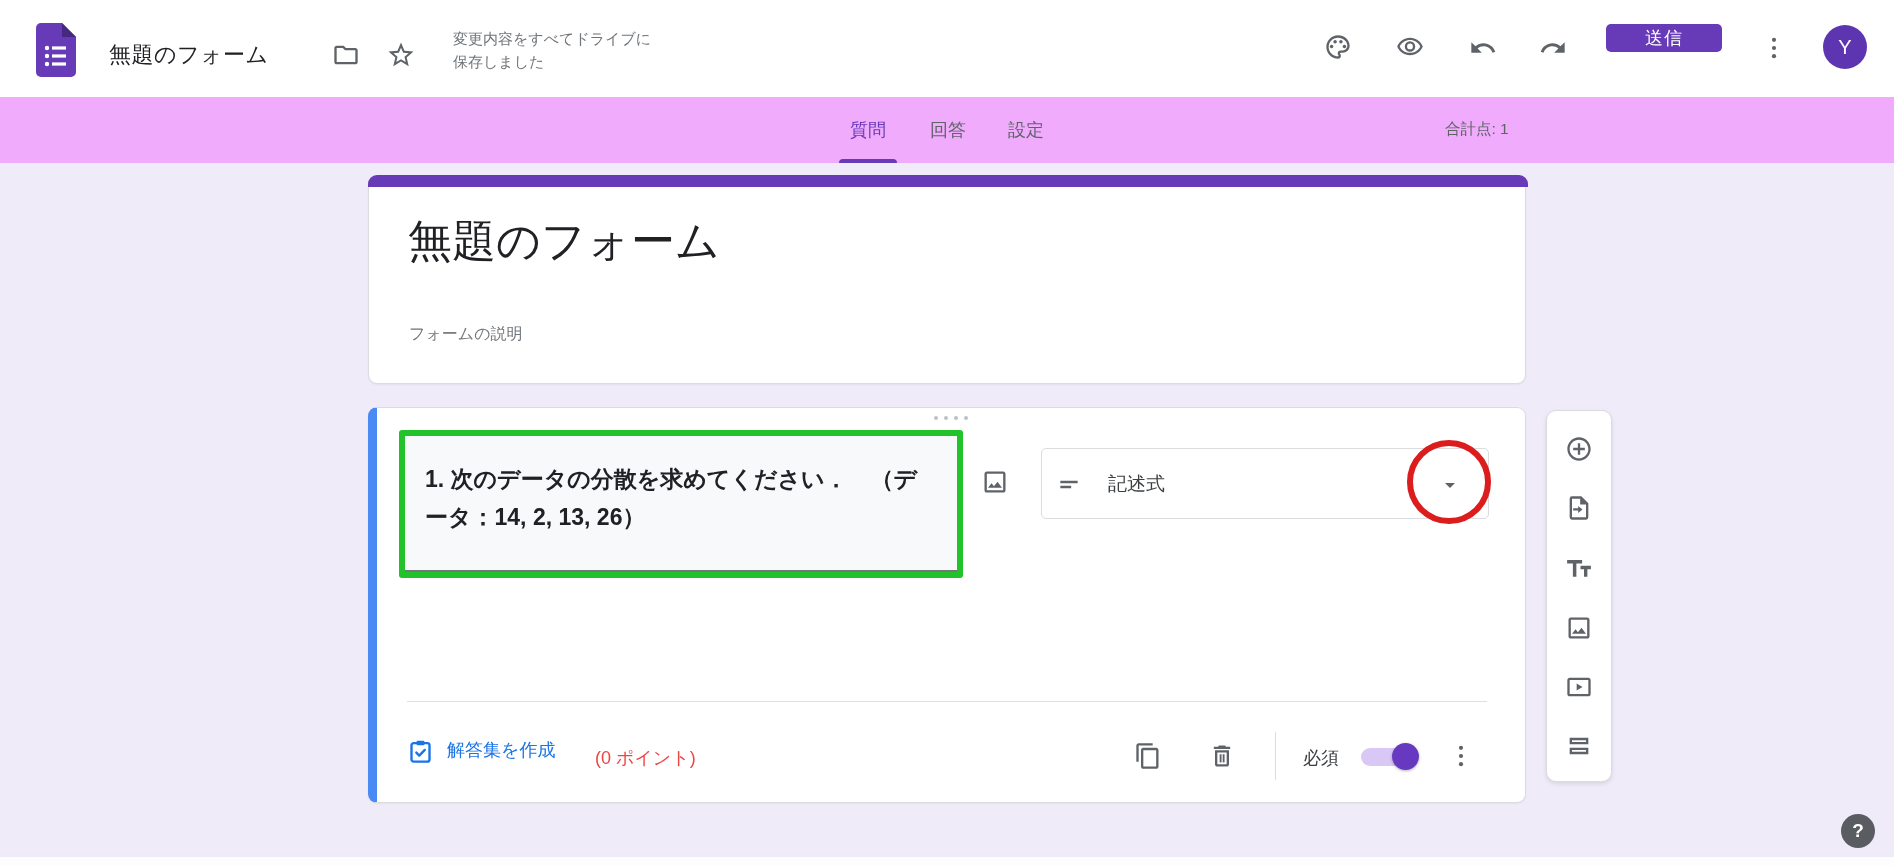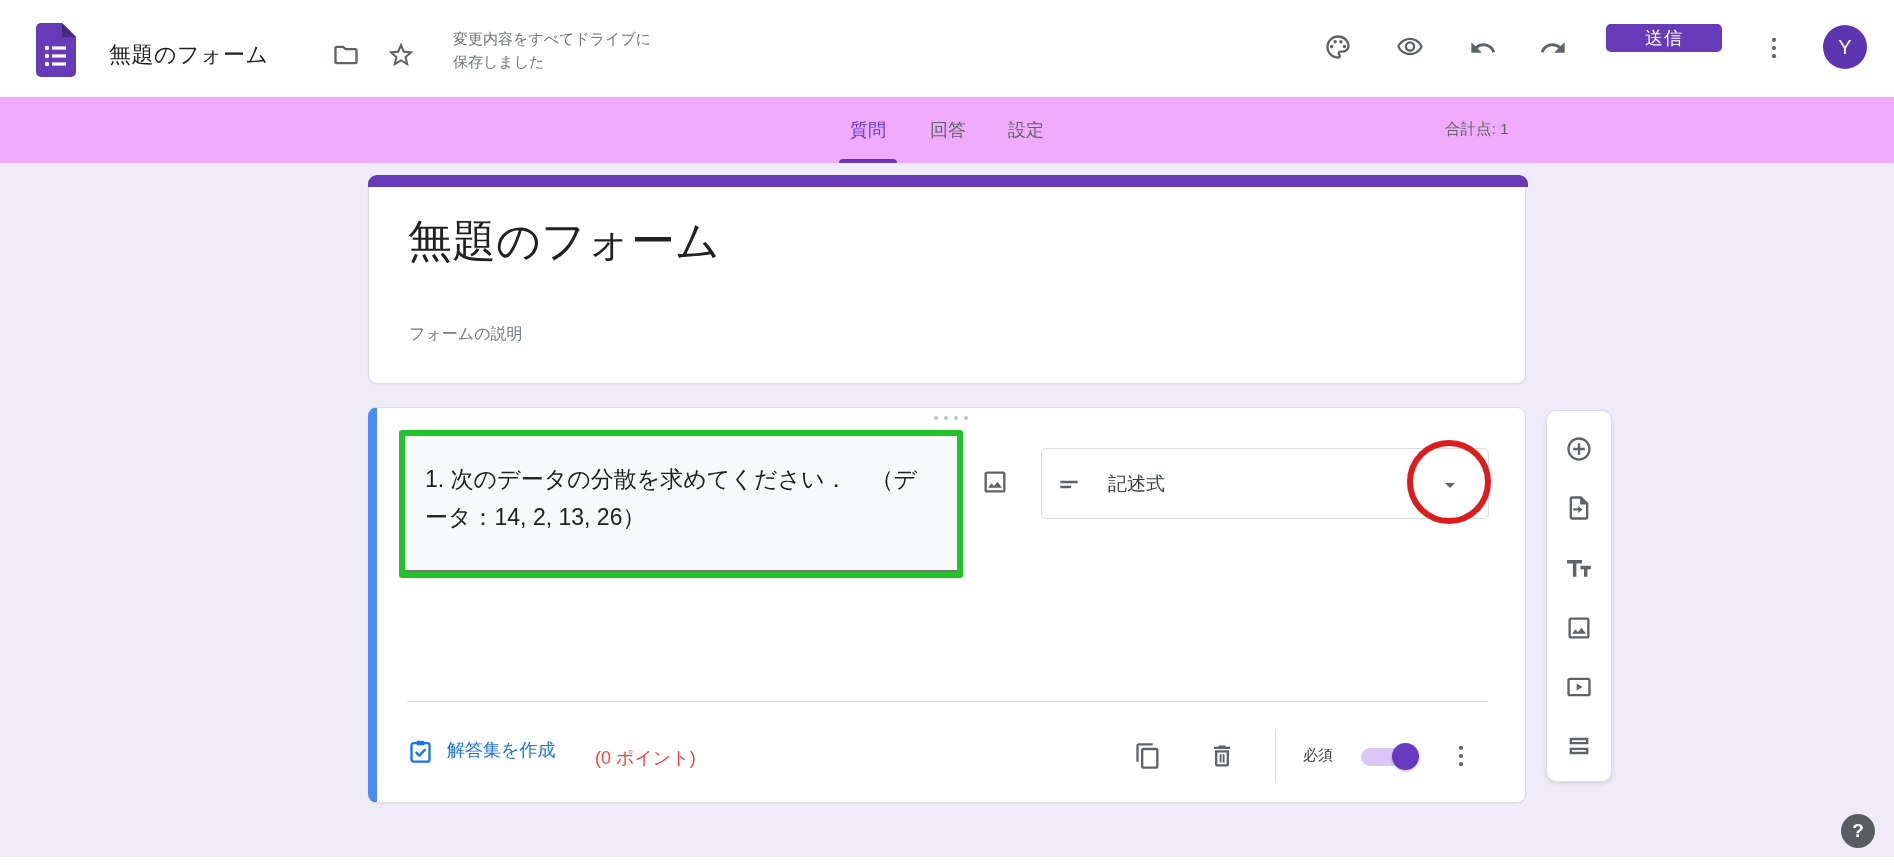--- a/index.html
+++ b/index.html
@@ -58,21 +58,21 @@
   #q-card { position:absolute; left:368px; top:244px; width:1158px; height:396px;
             border-left:9px solid #4a8af4; }
   #drag-dots { position:absolute; left:50%; top:8px; transform:translateX(-50%);
             display:flex; gap:6px; cursor:grab; }
   #drag-dots i { width:4px; height:4px; border-radius:50%; background:#bdc1c6; display:block; }
 
   #green-box { position:absolute; left:22px; top:22px; width:564px; height:148px;
             border:6px solid #22c32a; border-radius:3px; z-index:4; }
   #q-input { width:100%; height:100%; background:#f8f9fa; border-bottom:2px solid #747775;
             padding:24px 22px 0 20px; cursor:text; }
-  #q-text { font-size:23px; line-height:38px; color:#202124; width:505px; }
+  #q-text { font-size:23px; line-height:38px; color:#202124; width:505px;font-weight:bold; }
 
   #q-img-btn { position:absolute; left:604px; top:60px; cursor:pointer; }
 
   #type-dropdown { position:absolute; left:664px; top:40px; width:448px; height:71px;
             border:1px solid #dadce0; border-radius:5px; background:#fff;
             display:flex; align-items:center; padding-left:14px; cursor:pointer; }
   #type-label { font-size:19px; color:#3c4043; margin-left:26px; }
   #dd-arrow { position:absolute; right:26px; top:24px; }
   #red-circle { position:absolute; left:1030px; top:32px; width:84px; height:84px;
             border:6px solid #dc1d1d; border-radius:50%; z-index:5; pointer-events:none; }
@@ -83,21 +83,21 @@
 
   #q-divider { position:absolute; left:30px; top:293px; width:1080px; height:1px; background:#e0e0e0; }
 
   #answer-key-btn { position:absolute; left:30px; top:330px; display:flex; align-items:flex-start;
             gap:13px; cursor:pointer; }
   #answer-key-label { font-size:18px; color:#1a73e8; }
   #points-label { position:absolute; left:218px; top:338px; font-size:18px; color:#ef4444; }
 
   .q-act { position:absolute; top:334px; cursor:pointer; }
   #v-divider { position:absolute; left:898px; top:324px; width:1px; height:48px; background:#dadce0; }
-  #required-label { position:absolute; left:926px; top:338px; font-size:15px; color:#3c4043; }
+  #required-label { position:absolute; left:926px; top:338px; font-size:18px; color:#3c4043; }
   #required-toggle { position:absolute; left:984px; top:340px; width:56px; height:18px; cursor:pointer; }
   #required-toggle .track { width:54px; height:18px; border-radius:9px; background:#d9c8f5; }
   #required-toggle .thumb { position:absolute; right:-2px; top:-5px; width:27px; height:27px;
             border-radius:50%; background:#6639c0; box-shadow:0 1px 3px rgba(0,0,0,.3); }
 
   
   #side-toolbar { position:absolute; left:1546px; top:247px; width:66px; height:372px;
             background:#fff; border:1px solid #dadce0; border-radius:10px;
             box-shadow:0 2px 4px rgba(0,0,0,.1);
             display:flex; flex-direction:column; align-items:center; padding-top:24px; gap:31px; }

